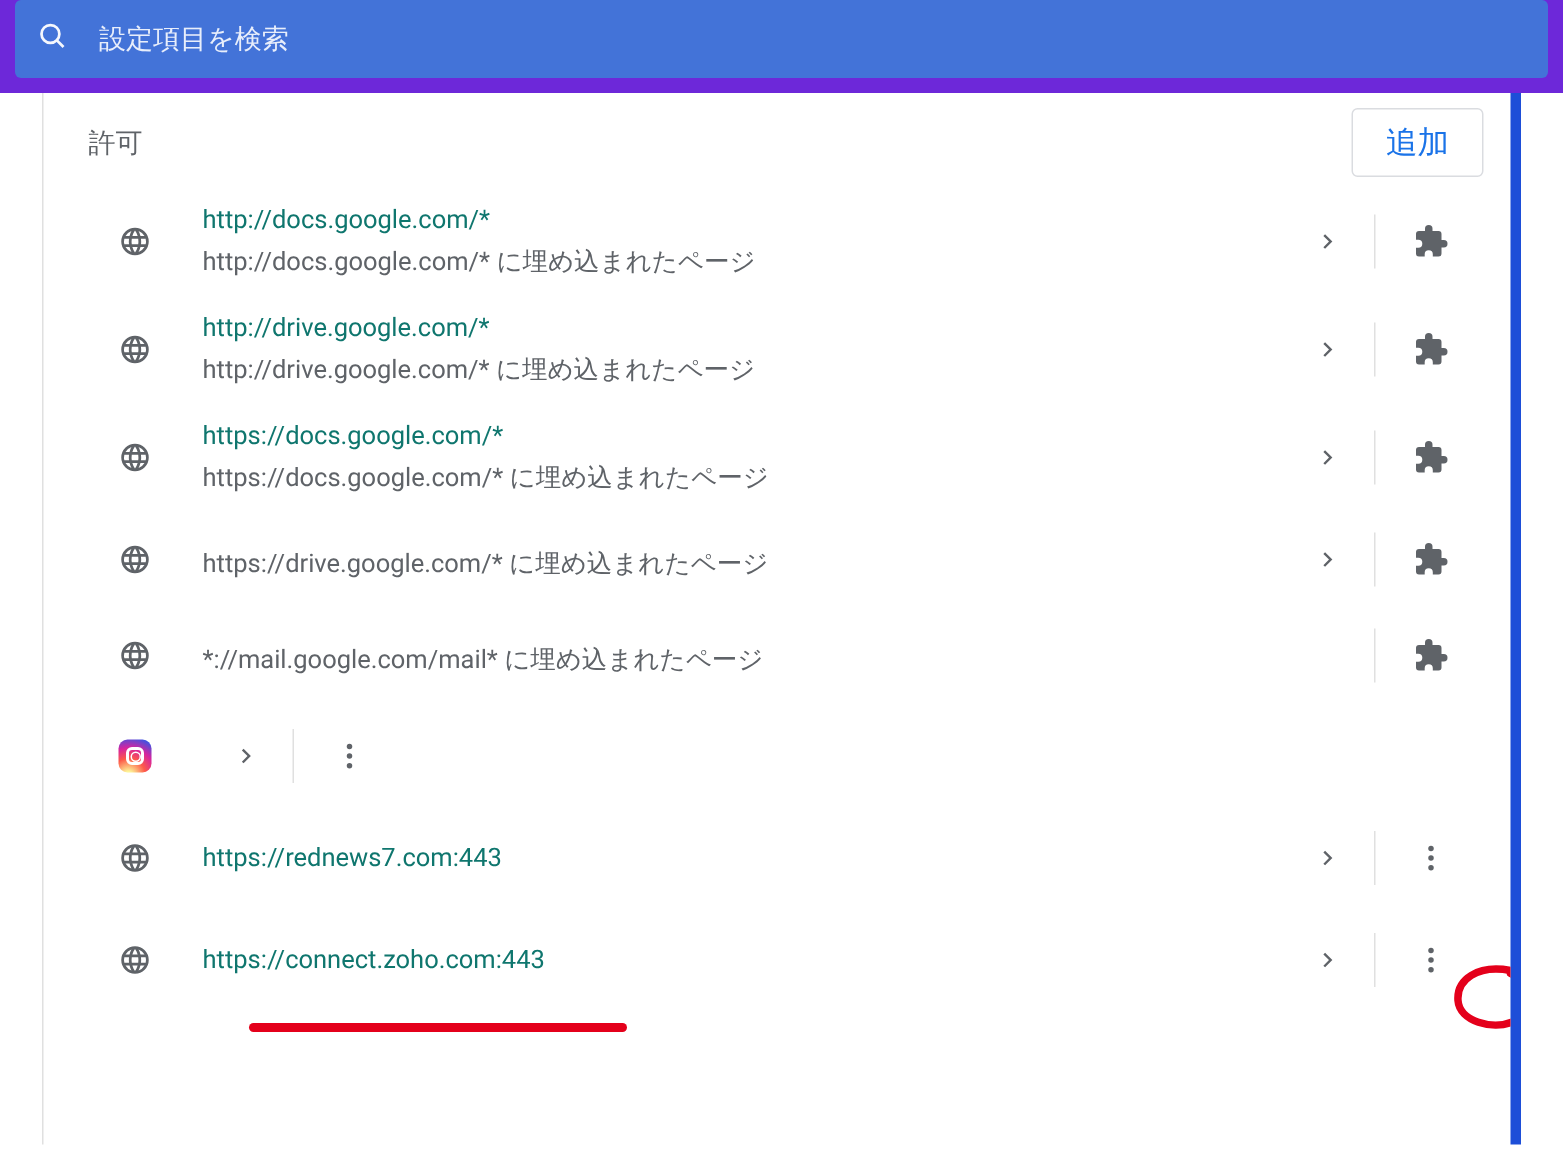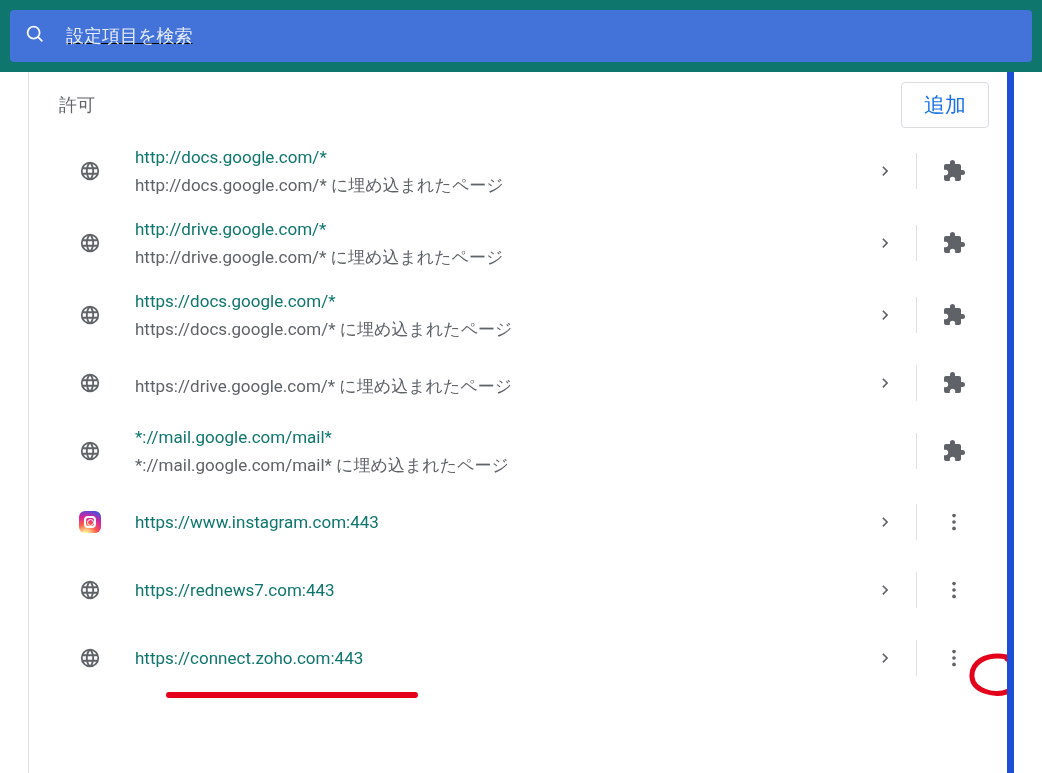--- a/index.html
+++ b/index.html
@@ -5,23 +5,22 @@
     * { margin: 0; padding: 0; box-sizing: border-box; }
     body {
       font-family: "Segoe UI", Roboto, "Helvetica Neue", Arial, sans-serif;
       background: #fff;
       width: 1042px;
       height: 773px;
       overflow: hidden;
     }
     .page { width: 100%; height: 100%; position: relative; }
     .topbar-wrap {
-      background: #0f766e;
-      padding: 10px 10px 10px 10px;
-      text-decoration: underline;
+      background: #6d28d9;
+      padding: 0 10px 10px 10px;
     }
     .searchbar {
       background: #4373d8;
       height: 52px;
       border-radius: 4px;
       display: flex;
       align-items: center;
       padding: 0 14px;
     }
     .searchbar .icon { color: #fff; opacity: 0.95; flex-shrink: 0; }
@@ -255,39 +254,35 @@
             </svg>
           </div>
         </div>
         <div class="row">
           <div class="favicon-col">
             <svg class="globe" width="22" height="22" viewBox="0 0 24 24">
               <use href="#g-globe"></use>
             </svg>
           </div>
           <div class="textcol">
-            <div class="site-url">*://mail.google.com/mail*</div>
             <div class="site-sub">*://mail.google.com/mail* に埋め込まれたページ</div>
           </div>
           <div class="arrow-col"></div>
           <div class="sep"></div>
           <div class="action-col">
             <svg class="puzzle" width="24" height="24" viewBox="0 0 24 24">
               <use href="#g-puzzle"></use>
             </svg>
           </div>
         </div>
         <div class="row slim">
           <div class="favicon-col">
             <div class="ig-icon">
               <div class="inner"></div>
             </div>
-          </div>
-          <div class="textcol">
-            <div class="site-url">https://www.instagram.com:443</div>
           </div>
           <div class="arrow-col">
             <svg class="arrow-right" width="18" height="18" viewBox="0 0 24 24">
               <use href="#g-arrow"></use>
             </svg>
           </div>
           <div class="sep"></div>
           <div class="action-col">
             <svg class="more-dots" width="22" height="22" viewBox="0 0 24 24">
               <use href="#g-more"></use>

